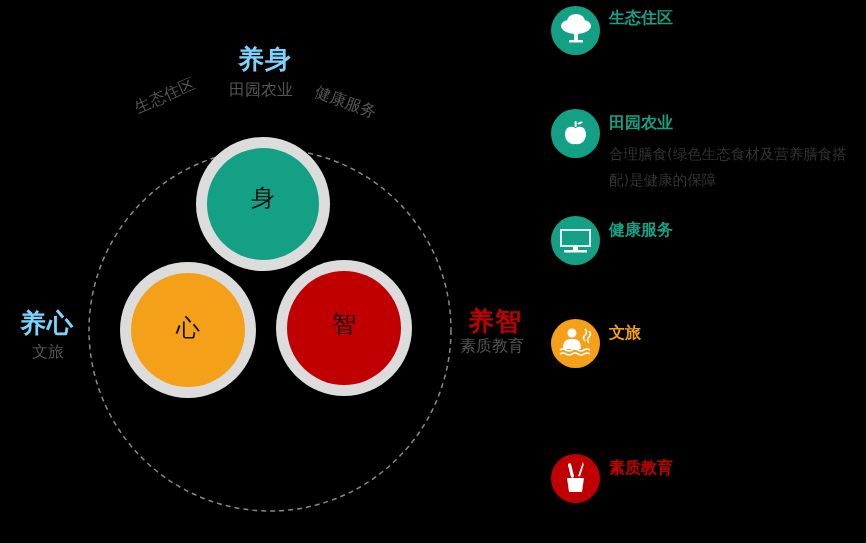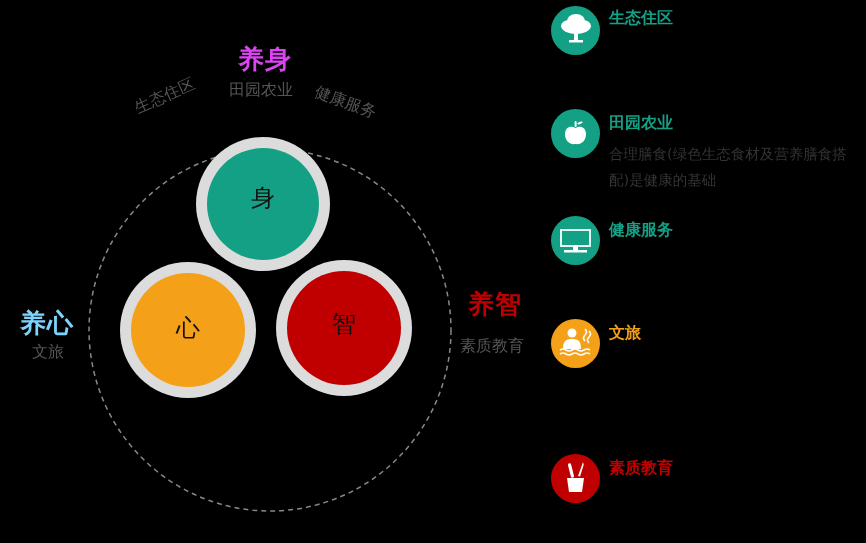--- a/index.html
+++ b/index.html
@@ -84,30 +84,30 @@
   <g>
     <circle cx="344" cy="328" r="68" fill="#dcdcdc"></circle>
     <circle cx="344" cy="328" r="57" fill="#c00000"></circle>
   </g>
 </svg>
 
 <div class="abs" style="left:243px; top:182px; width:40px; text-align:center; font-size:24px; color:#111;">身</div>
 <div class="abs" style="left:168px; top:312px; width:40px; text-align:center; font-size:24px; color:#111;">心</div>
 <div class="abs" style="left:324px; top:308px; width:40px; text-align:center; font-size:24px; color:#111;">智</div>
 
-<div class="pillar-title" style="left:238px; top:42px; color:#d946ef;text-align:right;">养身</div>
+<div class="pillar-title" style="left:238px; top:42px; color:#7dd3fc;text-align:right;">养身</div>
 
 <div class="abs" style="left:140px; top:98px; font-size:16px; color:#555555; transform:rotate(-24deg); transform-origin:left bottom; white-space:nowrap;">生态住区</div>
 <div class="abs" style="left:229px; top:80px; font-size:16px; color:#555555; white-space:nowrap;">田园农业</div>
 <div class="abs" style="left:319px; top:82px; font-size:16px; color:#555555; transform:rotate(20deg); transform-origin:left top; white-space:nowrap;">健康服务</div>
 
 <div class="pillar-title" style="left:20px; top:306px; color:#7dd3fc;">养心</div>
 <div class="pillar-sub" style="left:32px; top:342px;">文旅</div>
 
-<div class="pillar-title" style="left:468px; top:287px; color:#c00000;">养智</div>
+<div class="pillar-title" style="left:468px; top:304px; color:#c00000;">养智</div>
 <div class="pillar-sub" style="left:460px; top:336px;">素质教育</div>
 
 <div class="legend-item" style="top:6px; height:90px;">
   <div class="legend-icon" style="top:0; background:#14a084;">
     <svg viewBox="0 0 49 49">
       <g fill="#ffffff">
         <ellipse cx="18" cy="20" rx="8" ry="6"></ellipse>
         <ellipse cx="25" cy="15" rx="9" ry="7"></ellipse>
         <ellipse cx="32" cy="20" rx="8" ry="6"></ellipse>
         <ellipse cx="25" cy="22" rx="13" ry="6"></ellipse>
@@ -124,21 +124,21 @@
   <div class="legend-icon" style="top:0; background:#14a084;">
     <svg viewBox="0 0 49 49">
       <g fill="#ffffff">
         <path d="M24.5 19 C20 16 14 18 14 25 C14 32 19 36 24.5 35 C30 36 35 32 35 25 C35 18 29 16 24.5 19 Z"></path>
         <rect x="23.6" y="12" width="2" height="6" rx="1"></rect>
         <path d="M26 15 C28 12 31 12 32 13 C30 15 28 16 26 15 Z"></path>
       </g>
     </svg>
   </div>
   <div class="legend-title" style="top:4px; color:#14a084;">田园农业</div>
-  <div class="legend-desc" style="top:32px;">合理膳食(绿色生态食材及营养膳食搭配)是健康的基础</div>
+  <div class="legend-desc" style="top:32px;">合理膳食(绿色生态食材及营养膳食搭配)是健康的保障</div>
 </div>
 
 <div class="legend-item" style="top:216px; height:90px;">
   <div class="legend-icon" style="top:0; background:#14a084;">
     <svg viewBox="0 0 49 49">
       <g fill="none" stroke="#ffffff" stroke-width="1.8">
         <rect x="10" y="14" width="29" height="16"></rect>
       </g>
       <g fill="#ffffff">
         <rect x="22" y="30" width="5" height="4"></rect>

